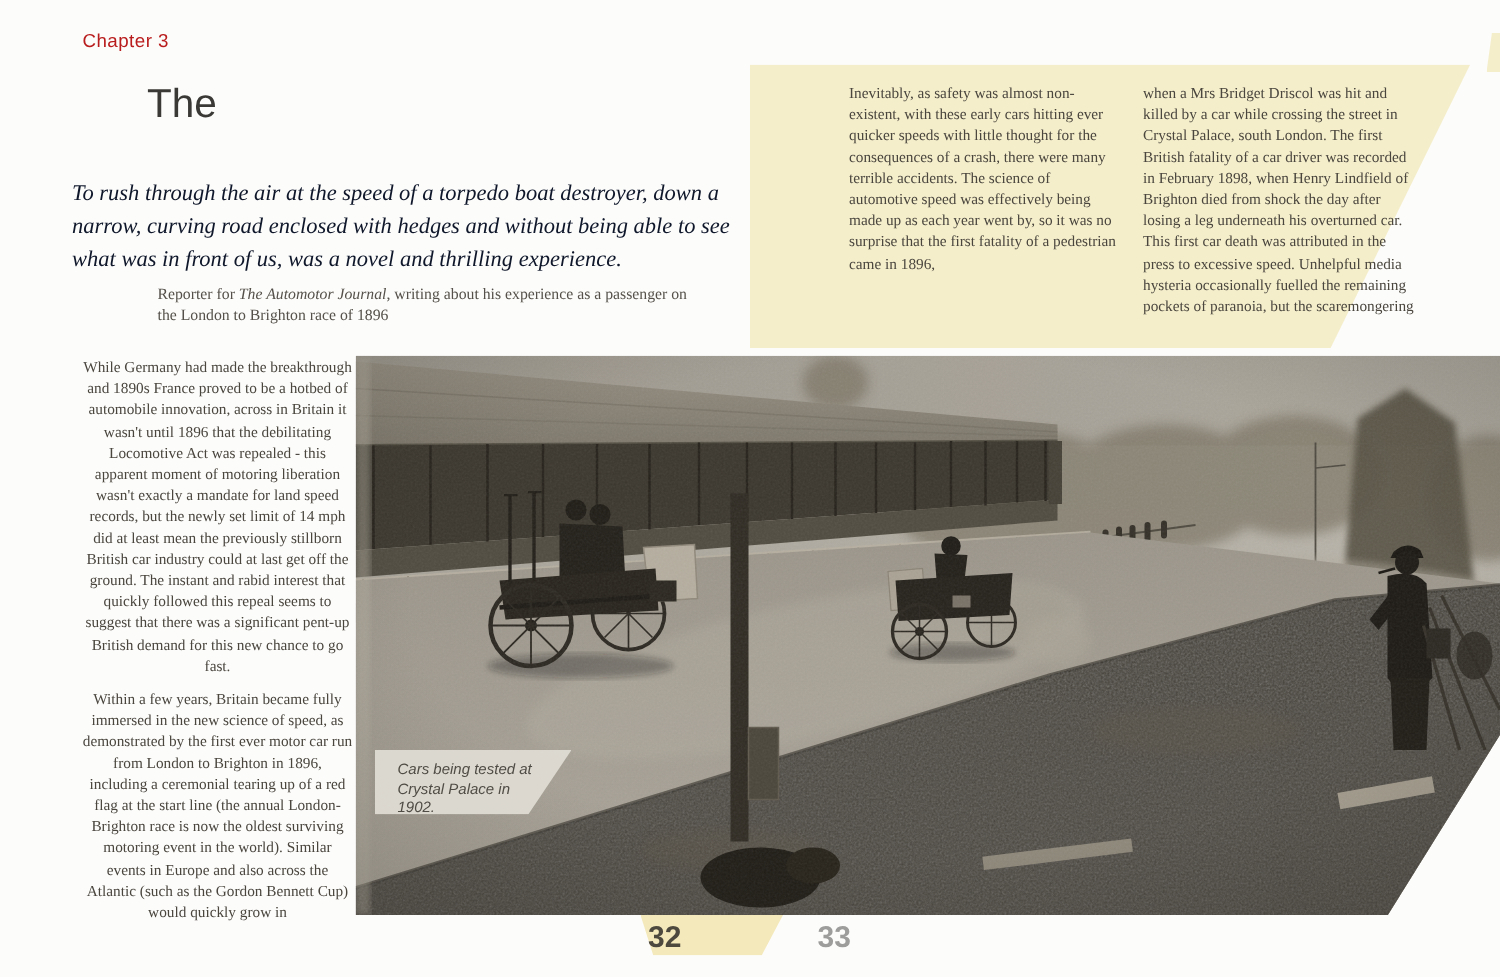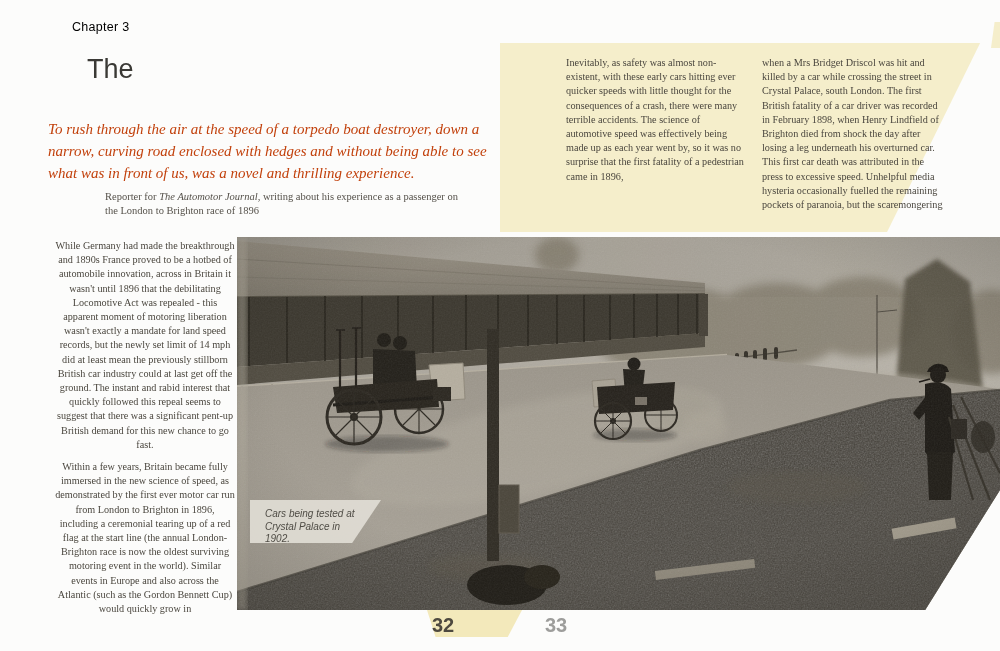--- a/index.html
+++ b/index.html
@@ -1,28 +1,28 @@
 <!DOCTYPE html>
 <html style="--cream: #f5eecb; --tab: #f3e9bb; --ink: #4a463e; --title_ink: #302f2c; --caption_ink: #4f4c45; --pagenum_left: #4e493f; --pagenum_right: #9d9d9b;"><head>
 <meta charset="utf-8">
 <style>
   html,body{margin:0;padding:0;}
   body{width:1000px;height:651px;position:relative;background:#fcfcfb;overflow:hidden;
        font-family:"Liberation Sans",sans-serif;}
   .abs{position:absolute;}
 
   
-  #chapter-label{left:55px;top:20px;font-size:12.5px;color:#000000;letter-spacing:.3px;margin-left:17px;}
-  #title-block{left:33px;top:56px;color:var(--title_ink);text-align:center;}
+  #chapter-label{left:55px;top:20px;font-size:12.5px;color:#b91c1c;letter-spacing:.3px;}
+  #title-block{left:44px;top:56px;color:var(--title_ink);text-align:center;}
   #title-small{font-size:27px;font-weight:300;margin-left:54px;line-height:1;color:#3a3935;}
   #title-large{font-size:45px;font-weight:300;letter-spacing:.5px;line-height:1;margin-top:1px;}
 
   
   #quote{left:48px;top:118px;width:470px;font-family:"Liberation Serif",serif;
-         font-style:italic;font-size:15px;line-height:22px;color:#c2410c;}
+         font-style:italic;font-size:15px;line-height:22px;color:#0f172a;}
   #attribution{left:105px;top:190px;width:355px;font-family:"Liberation Serif",serif;
          font-size:10.5px;line-height:14px;color:#55514a;}
   #attribution .journal{font-style:italic;}
 
   
   .column{font-family:"Liberation Serif",serif;font-size:10.2px;line-height:14.2px;
           color:var(--ink);text-align:left;}
   .column p{margin:0 0 8px 0;}
   #left-column{left:55px;top:239px;width:180px;text-align:center;}
   #middle-column{left:566px;top:56px;width:180px;}

